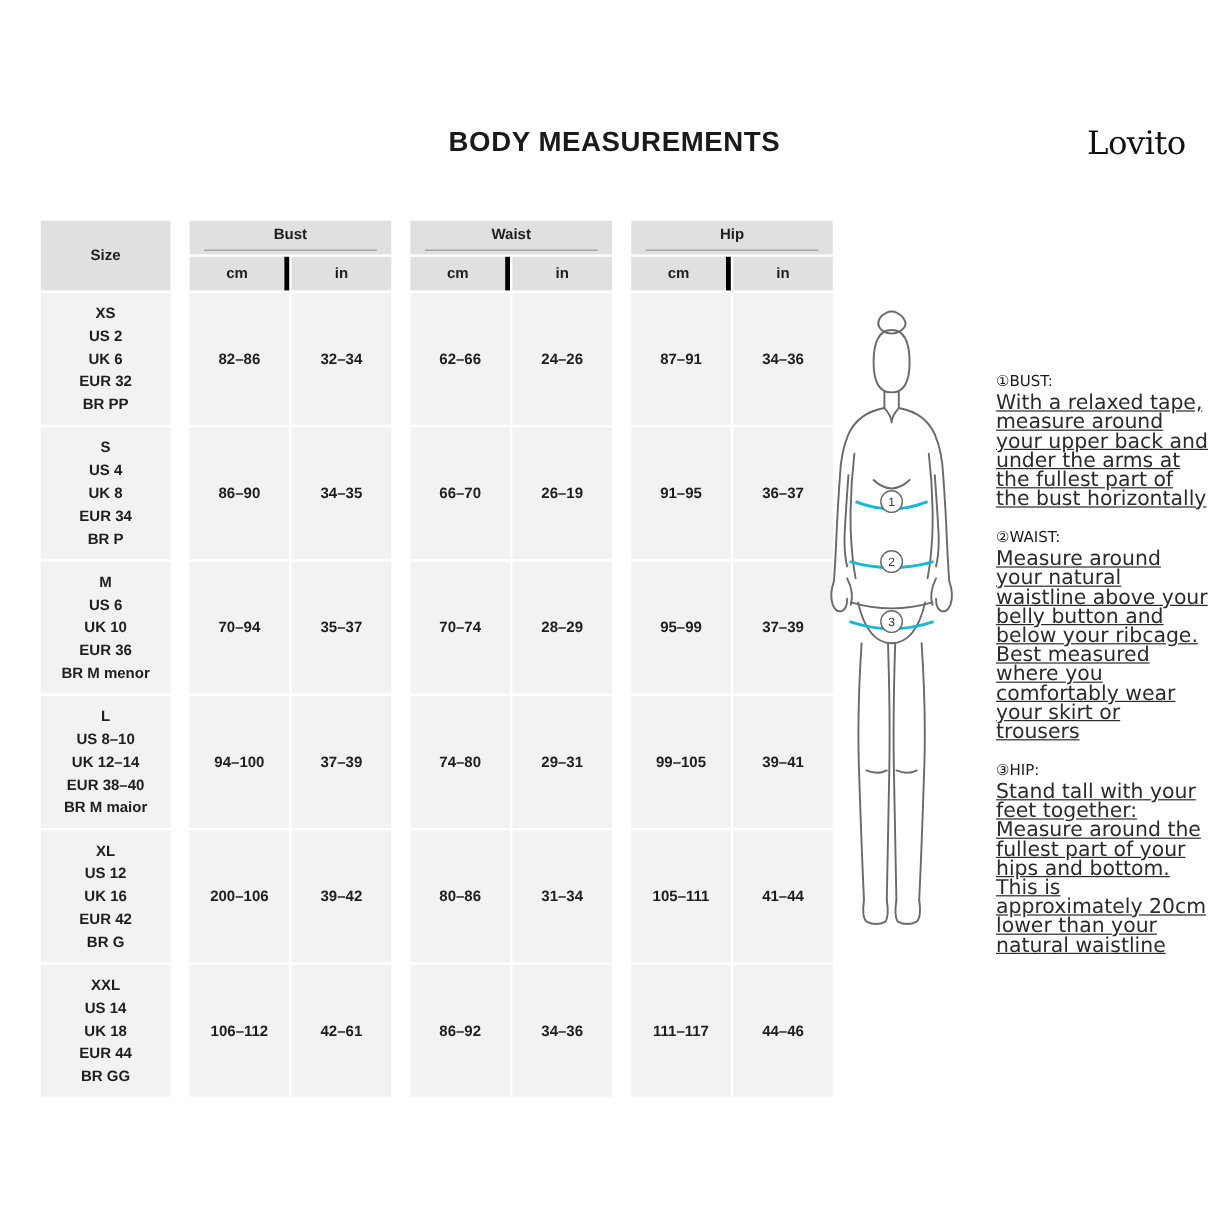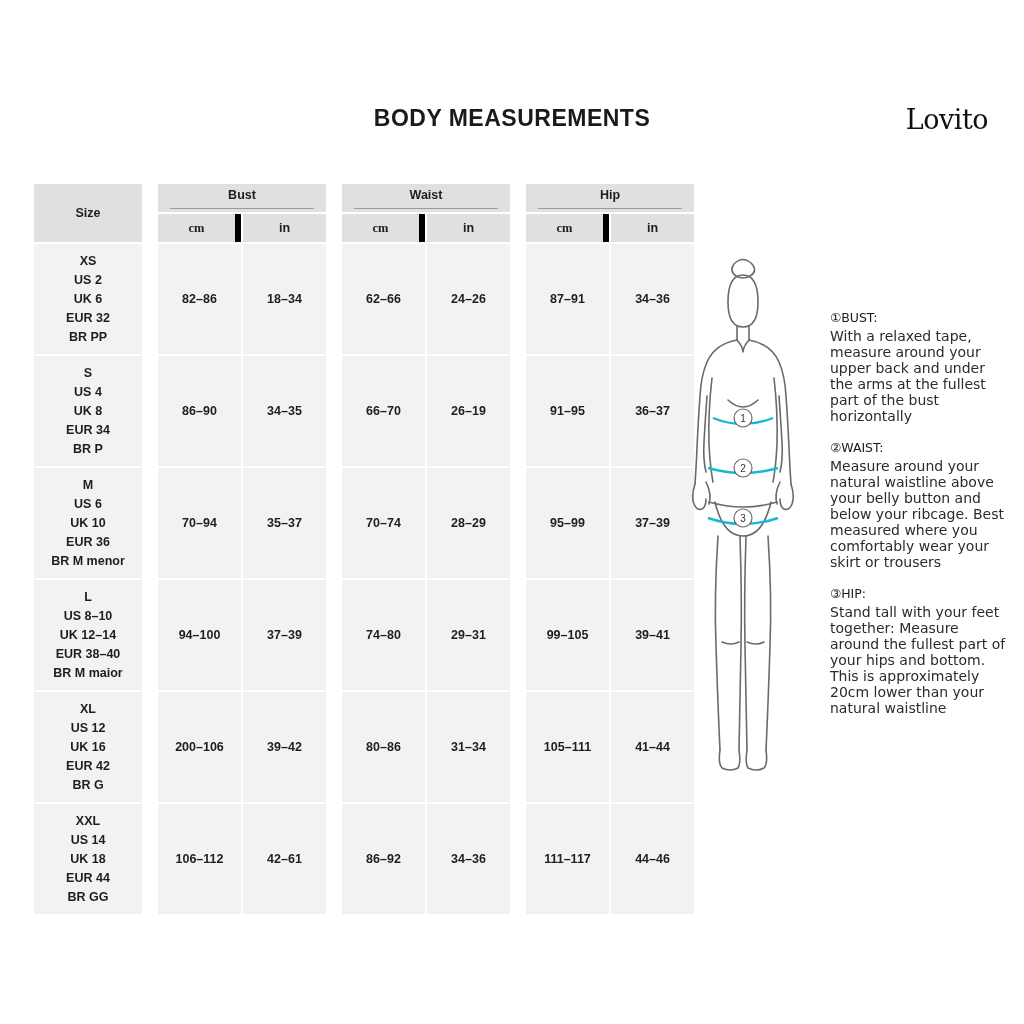--- a/index.html
+++ b/index.html
@@ -73,21 +73,21 @@
     margin: 6px auto 0;
     width: 86%;
     border-bottom: 1px solid #9a9a9a;
     height: 0;
   }
   .unit-cell {
     height: 28px;
     font-size: 11.5px;
     font-weight: normal;
   }
-  .unit-cell.left-div { border-right: 6px solid #000000; font-family: Liberation Serif, serif; }
+  .unit-cell.left-div { border-right: 4px solid #000000; }
   .size-col { width: 108px; }
   .val-col  { width: 83px; }
   .size-head {
     font-size: 13px;
   }
   .body-row td { height: 110px; }
   .size-cell {
     line-height: 19px;
     font-size: 13px;
   }
@@ -112,23 +112,24 @@
     font-family: "DejaVu Sans", sans-serif;
   }
   .note { margin-bottom: 16px; }
   .note-title {
     font-size: 12.5px;
     font-weight: normal;
     color: #1a1a1a;
     margin-bottom: 3px;
   }
   .note-body {
-    font-size: 14px;
+    font-size: 17px;
     line-height: 16px;
     color: #2b2b2b;
+    text-decoration: underline;
   }
 </style>
 </head>
 <body>
 
 <div id="page">
 
   <div class="title">BODY MEASUREMENTS</div>
   <div class="brand">Lovito</div>
 
@@ -171,21 +172,21 @@
           <td class="head-cell unit-cell left-div">cm</td>
           <td class="head-cell unit-cell">in</td>
           <td class="head-cell unit-cell left-div">cm</td>
           <td class="head-cell unit-cell">in</td>
         </tr>
 
         <tr class="body-row">
           <td class="size-cell">XS<br>US 2<br>UK 6<br>EUR 32<br>BR PP</td>
           <td class="spacer-col"></td>
           <td class="val-cell">82–86</td>
-          <td class="val-cell">18–34</td>
+          <td class="val-cell">32–34</td>
           <td class="spacer-col"></td>
           <td class="val-cell">62–66</td>
           <td class="val-cell">24–26</td>
           <td class="spacer-col"></td>
           <td class="val-cell">87–91</td>
           <td class="val-cell">34–36</td>
         </tr>
 
         <tr class="body-row">
           <td class="size-cell">S<br>US 4<br>UK 8<br>EUR 34<br>BR P</td>

